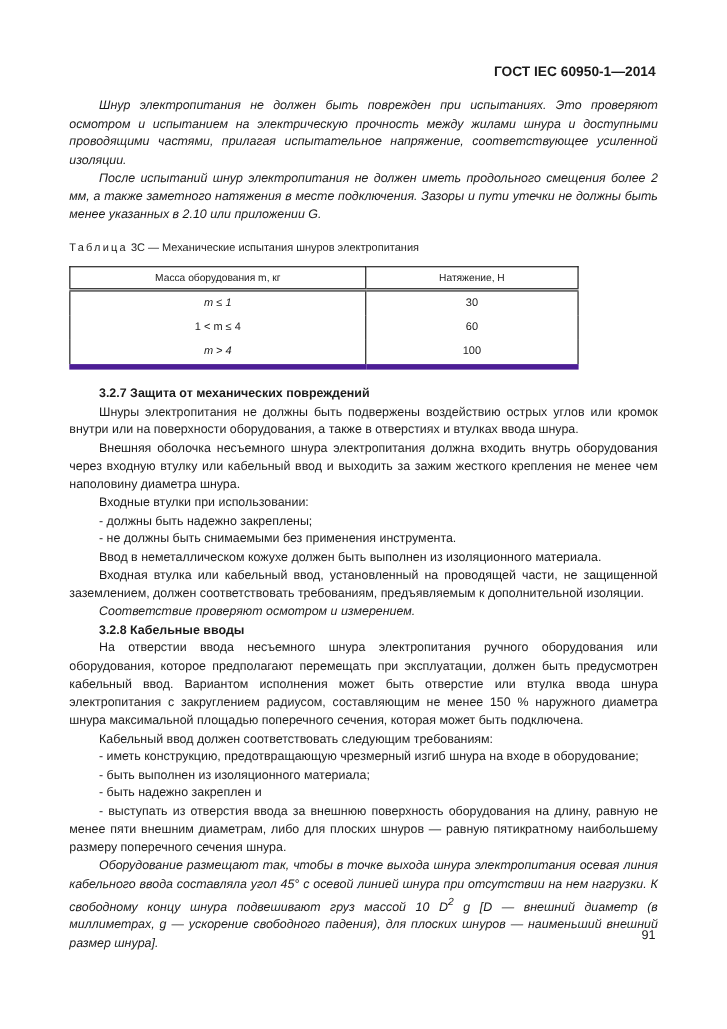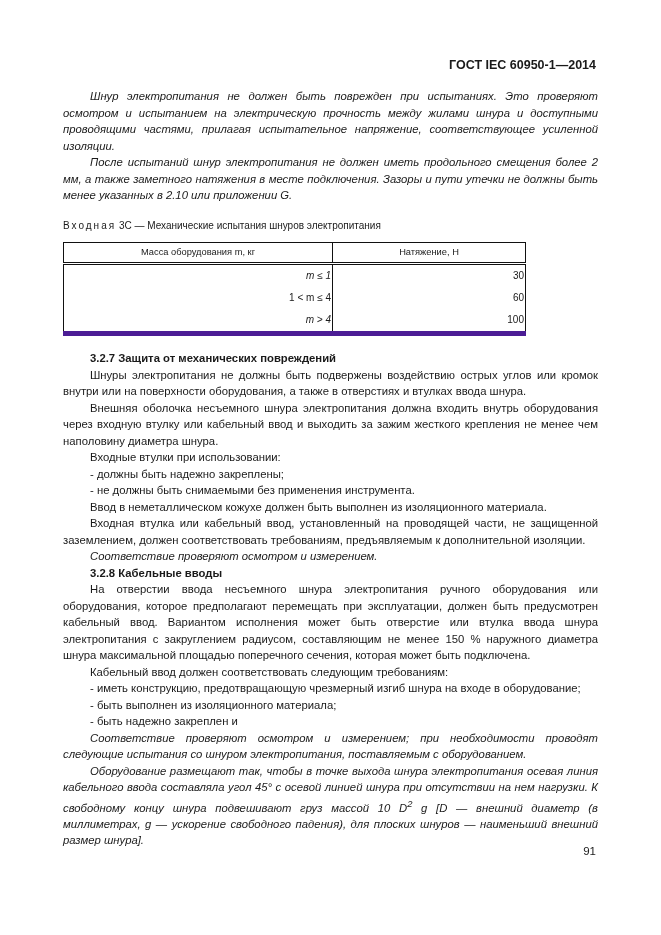--- a/index.html
+++ b/index.html
@@ -8,37 +8,37 @@
   .page-header { position: absolute; top: 58px; right: 65px; font-weight: bold; font-size: 12.5px; padding-left: 23px; }
   .content { position: absolute; left: 63px; width: 535px; top: 88px; font-size: 11.3px; line-height: 16.5px; }
   .p { margin: 0; text-align: justify; text-indent: 27px; }
   .it { font-style: italic; }
   .h { font-weight: bold; text-indent: 27px; margin: 0; }
   .li { margin: 0; text-indent: 27px; text-align: justify; }
   .tcap { margin: 14px 0 8px 0; font-size: 10px; }
   .tcap .sp { letter-spacing: 2px; }
   table { width: 463px; border-collapse: collapse; font-size: 10px; margin-bottom: 14px; }
   th { font-weight: normal; font-size: 9.3px; height: 17px; border: 1px solid #111; border-bottom: 3px double #111; }
-  td { text-align: right; height: 20px; border-left: 1px solid #111; border-right: 1px solid #111; }
+  td { text-align: center; height: 20px; border-left: 1px solid #111; border-right: 1px solid #111; }
   tr.last td { border-bottom: 5px solid #4c1d95; }
   td.first, th.first { width: 266px; }
   .m { font-style: italic; }
   .pagenum { position: absolute; top: 845px; right: 65px; font-size: 11.5px; }
 </style>
 </head>
 <body>
 
 <div class="page-header">ГОСТ IEC 60950-1—2014</div>
 
 <div class="content">
   <p class="p it">Шнур электропитания не должен быть поврежден при испытаниях. Это проверяют осмотром и испытанием на электрическую прочность между жилами шнура и доступными проводящими частями, прилагая испытательное напряжение, соответствующее усиленной изоляции.</p>
   <p class="p it">После испытаний шнур электропитания не должен иметь продольного смещения более 2 мм, а также заметного натяжения в месте подключения. Зазоры и пути утечки не должны быть менее указанных в 2.10 или приложении G.</p>
 
   <p class="tcap">
-    <span class="sp">Входная</span>
+    <span class="sp">Таблица</span>
     <span>3С — Механические испытания шнуров электропитания</span>
   </p>
   <table>
     <thead>
       <tr>
         <th class="first">Масса оборудования m, кг</th>
         <th>Натяжение, Н</th>
       </tr>
     </thead>
     <tbody>
@@ -66,18 +66,18 @@
   <p class="p">Ввод в неметаллическом кожухе должен быть выполнен из изоляционного материала.</p>
   <p class="p">Входная втулка или кабельный ввод, установленный на проводящей части, не защищенной заземлением, должен соответствовать требованиям, предъявляемым к дополнительной изоляции.</p>
   <p class="p it">Соответствие проверяют осмотром и измерением.</p>
 
   <p class="h">3.2.8 Кабельные вводы</p>
   <p class="p">На отверстии ввода несъемного шнура электропитания ручного оборудования или оборудования, которое предполагают перемещать при эксплуатации, должен быть предусмотрен кабельный ввод. Вариантом исполнения может быть отверстие или втулка ввода шнура электропитания с закруглением радиусом, составляющим не менее 150 % наружного диаметра шнура максимальной площадью поперечного сечения, которая может быть подключена.</p>
   <p class="p">Кабельный ввод должен соответствовать следующим требованиям:</p>
   <p class="li">- иметь конструкцию, предотвращающую чрезмерный изгиб шнура на входе в оборудование;</p>
   <p class="li">- быть выполнен из изоляционного материала;</p>
   <p class="li">- быть надежно закреплен и</p>
-  <p class="p it">Соответствие проверяют осмотром и измерением; при необходимости проводят следующие испытания со шнуром электропитания, поставляемым с оборудованием.</p>
+  <p class="li">- выступать из отверстия ввода за внешнюю поверхность оборудования на длину, равную не менее пяти внешним диаметрам, либо для плоских шнуров — равную пятикратному наибольшему размеру поперечного сечения шнура.</p>
   <p class="p it"><span>Оборудование размещают так, чтобы в точке выхода шнура электропитания осевая линия кабельного ввода составляла угол 45° с осевой линией шнура при отсутствии на нем нагрузки. К свободному концу шнура подвешивают груз массой 10 D</span><sup>2</sup><span> g [D — внешний диаметр (в миллиметрах, g — ускорение свободного падения), для плоских шнуров — наименьший внешний размер шнура].</span></p>
 
 </div>
 
 <div class="pagenum">91</div>
 
 </body></html>

